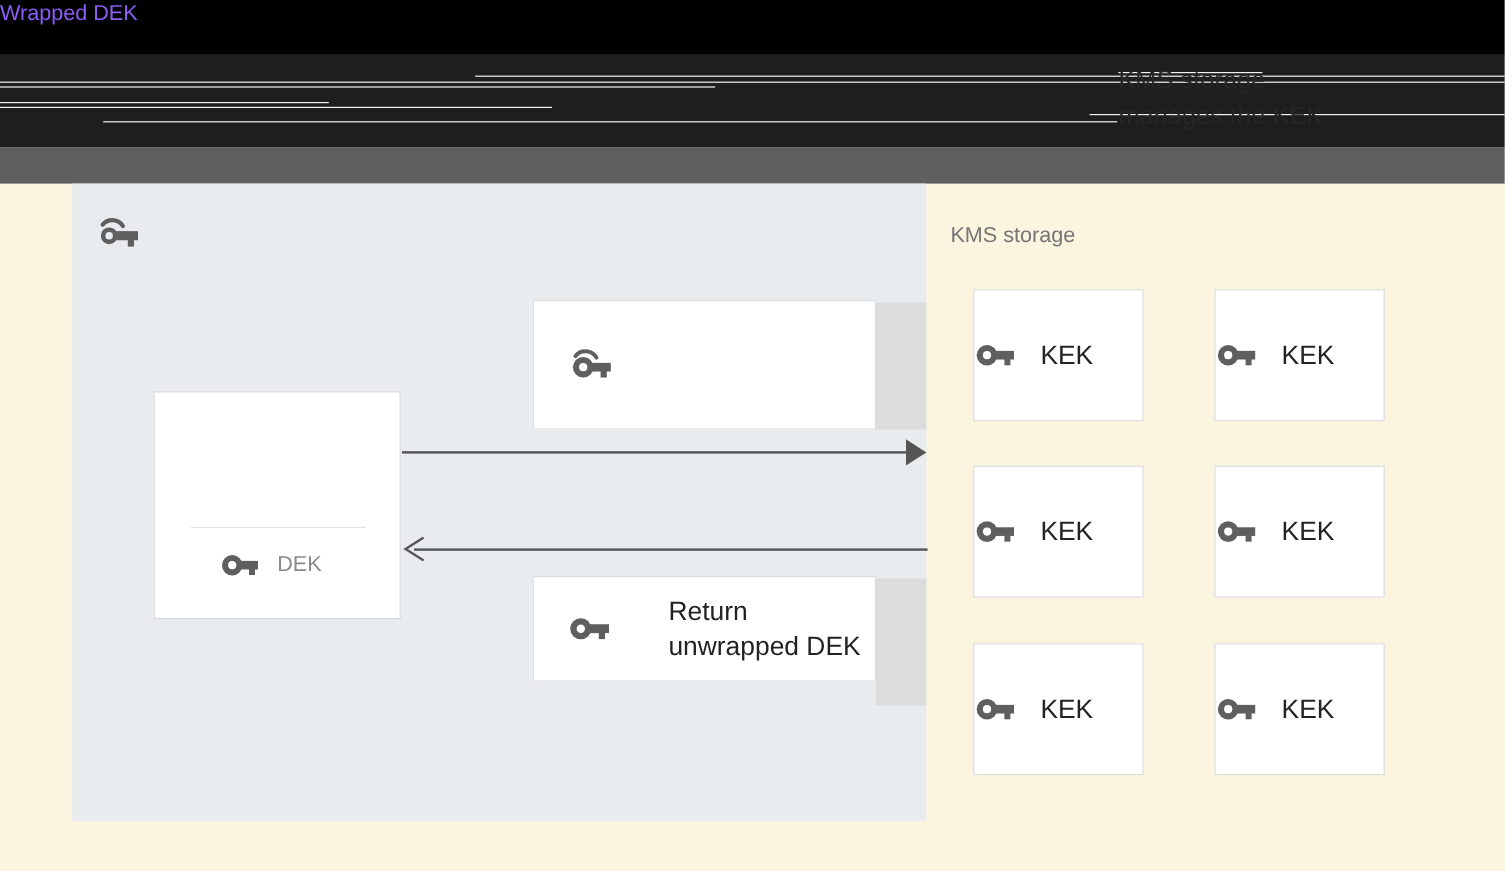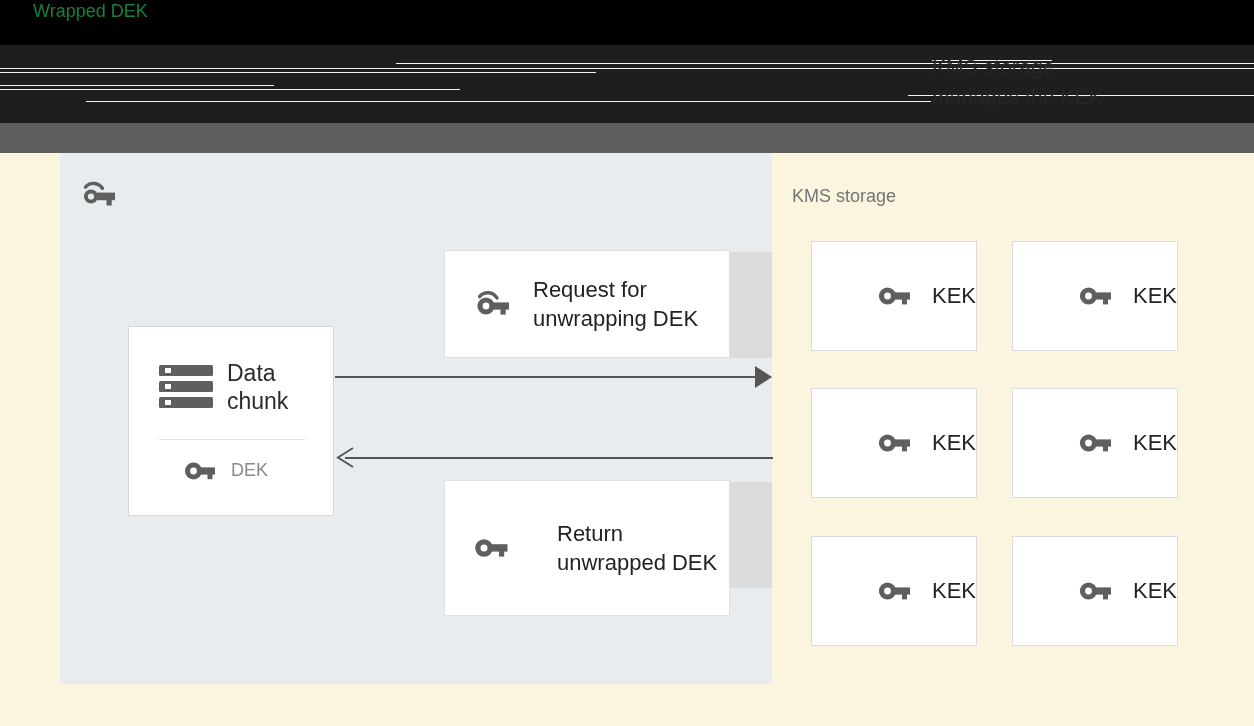--- a/index.html
+++ b/index.html
@@ -29,21 +29,21 @@
 
   
   .rule { position:absolute; background:#fff; height:1px; opacity:.95; }
 
   
   .panel-left {
     position:absolute; left:60px; top:153px; width:712px; height:531px;
     background:#e8ecef;
   }
   .panel-title {
-    position:absolute; color:#15803d; font-size:18px; line-height:22px;padding-left:33px;
+    position:absolute; color:#8b5cf6; font-size:18px; line-height:22px;
   }
 
   .key-icon-wrapped { position:absolute; left:78px; top:180px; width:40px; height:30px; }
   .kms-title { position:absolute; left:792px; top:185px; color:#757575; font-size:18px; line-height:22px; }
 
   
   .card-datachunk {
     position:absolute; left:128px; top:326px; width:206px; height:190px;
     background:#fff; border:1px solid #d8d8d8;
   }
@@ -56,41 +56,41 @@
   
   .msgbox {
     position:absolute; background:#fff; border:1px solid #e0e0e0;
     display:flex; align-items:center; padding-left:28px; gap:20px;
   }
   .msgbox-shadow { position:absolute; background:#dcdcdc; }
   .msg-label { color:#222; font-size:22px; line-height:29px; white-space:pre-line; }
 
   .box-request { left:444px; top:250px; width:286px; height:108px; }
   .shadow-request { left:730px; top:252px; width:42px; height:106px; }
-  .box-return  { left:444px; top:480px; width:286px; height:136px;gap:44px; }
+  .box-return  { left:444px; top:480px; width:286px; height:88px;gap:44px; }
   .shadow-return  { left:730px; top:482px; width:42px; height:106px; }
 
   
   .arrow-line { position:absolute; height:2px; background:#555; }
   .arrow-right-line { left:335px; top:376px; width:430px; }
   .arrow-left-line  { left:345px; top:457px; width:428px; }
   .arrowhead-right {
     position:absolute; left:755px; top:366px; width:0; height:0;
     border-top:11px solid transparent; border-bottom:11px solid transparent;
     border-left:17px solid #555;
   }
   .arrowhead-left {
     position:absolute; left:335px; top:447px; width:20px; height:21px;
   }
 
   
   .kek-grid { position:absolute; left:811px; top:241px; width:362px; height:403px; }
   .kek-box {
-    position:absolute; width:166px; height:110px; background:#fff; border:1px solid #dcdcdc;
-    display:flex; align-items:center; justify-content:flex-end; gap:17px;
+    position:absolute; width:142px; height:110px; background:#fff; border:1px solid #dcdcdc;
+    display:flex; align-items:center; justify-content:flex-start; gap:17px;
   }
   .kek-label { color:#232323; font-size:22px; }
 
   svg { display:block; }
 </style>
 </head>
 <body>
 
 <div id="root">
 
@@ -117,34 +117,20 @@
       <path d="M6 16.5a7 7 0 1 1 14 0 7 7 0 0 1-14 0z" fill="#5f5f5f"></path>
       <circle cx="13" cy="16.5" r="3.1" fill="#e8ecef"></circle>
       <rect x="19" y="12.6" width="18" height="7.6" fill="#5f5f5f"></rect>
       <rect x="28.5" y="19" width="5.2" height="6.5" fill="#5f5f5f"></rect>
       <path d="M7.5 7.2a10.5 10.5 0 0 1 17 1.2" stroke="#5f5f5f" stroke-width="3.4" fill="none" stroke-linecap="round"></path>
     </svg>
   </div>
   <div class="panel-title">Wrapped DEK</div>
 
   <div class="card-datachunk">
-    <div class="dc-row">
-      <span>
-        <svg width="54" height="48" viewBox="0 0 54 48">
-          <rect x="0" y="2" width="54" height="11" rx="1.5" fill="#5f5f5f"></rect>
-          <rect x="0" y="18" width="54" height="11" rx="1.5" fill="#5f5f5f"></rect>
-          <rect x="0" y="34" width="54" height="11" rx="1.5" fill="#5f5f5f"></rect>
-          <rect x="6" y="5" width="6" height="5" fill="#fff"></rect>
-          <rect x="6" y="21" width="6" height="5" fill="#fff"></rect>
-          <rect x="6" y="37" width="6" height="5" fill="#fff"></rect>
-        </svg>
-      </span>
-      <span class="dc-label">Data
-chunk</span>
-    </div>
     <div class="dc-divider"></div>
     <div class="dc-dek">
       <span>
         <svg width="32" height="22" viewBox="0 0 32 22">
           <circle cx="8.5" cy="11" r="8.5" fill="#5f5f5f"></circle>
           <circle cx="8.5" cy="11" r="3.4" fill="#fff"></circle>
           <rect x="13" y="7.4" width="17" height="7.2" fill="#5f5f5f"></rect>
           <rect x="22.5" y="13.6" width="5" height="5.6" fill="#5f5f5f"></rect>
         </svg>
       </span>
@@ -156,22 +142,20 @@
   <div class="msgbox box-request">
     <span>
       <svg width="40" height="32" viewBox="0 0 40 32">
         <circle cx="13" cy="18" r="8.6" fill="#5f5f5f"></circle>
         <circle cx="13" cy="18" r="3.4" fill="#fff"></circle>
         <rect x="18" y="14.4" width="18" height="7.2" fill="#5f5f5f"></rect>
         <rect x="27.5" y="20.6" width="5.2" height="6" fill="#5f5f5f"></rect>
         <path d="M6.6 8.6a10.6 10.6 0 0 1 17.4 1.4" stroke="#5f5f5f" stroke-width="3.4" fill="none" stroke-linecap="round"></path>
       </svg>
     </span>
-    <span class="msg-label">Request for
-unwrapping DEK</span>
   </div>
 
   <div class="msgbox-shadow shadow-return"></div>
   <div class="msgbox box-return">
     <span>
       <svg width="40" height="26" viewBox="0 0 40 26">
         <circle cx="11" cy="13" r="8.8" fill="#5f5f5f"></circle>
         <circle cx="11" cy="13" r="3.5" fill="#fff"></circle>
         <rect x="16.5" y="9.2" width="18" height="7.4" fill="#5f5f5f"></rect>
         <rect x="26" y="15.6" width="5.2" height="6" fill="#5f5f5f"></rect>

